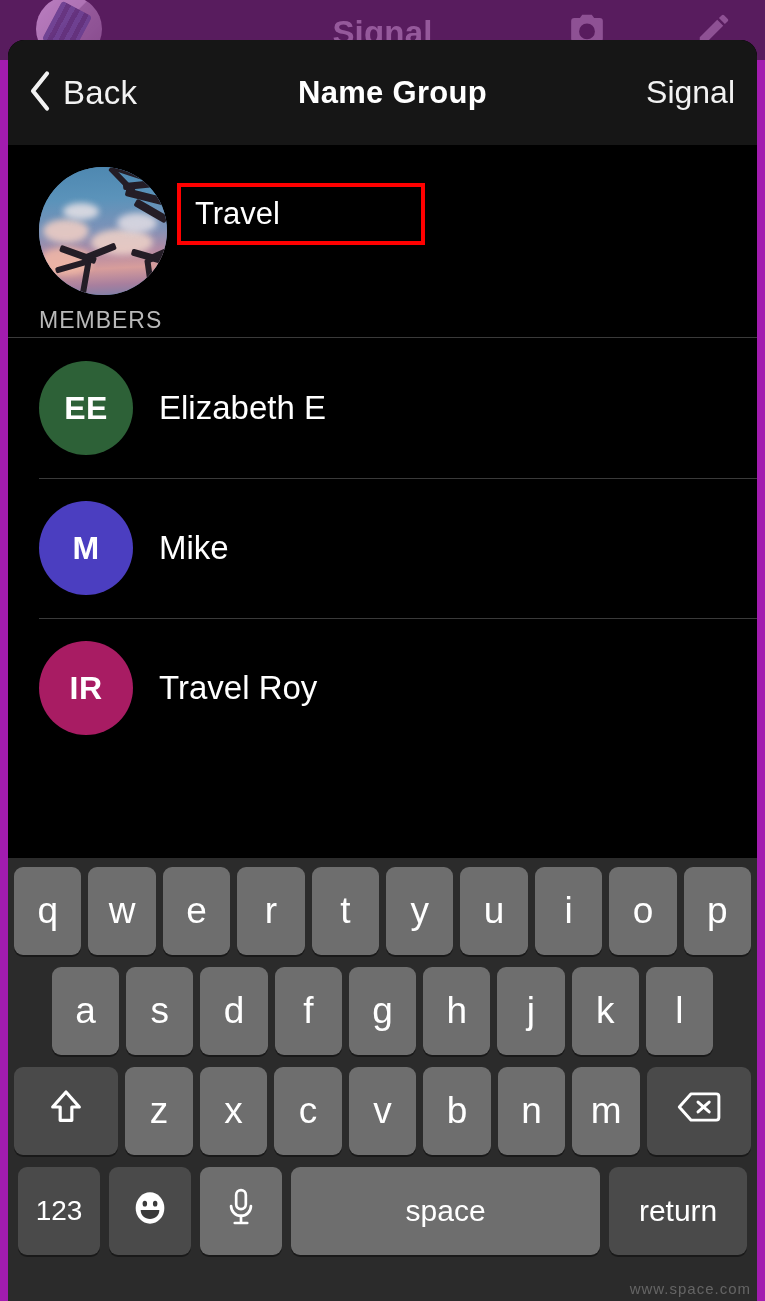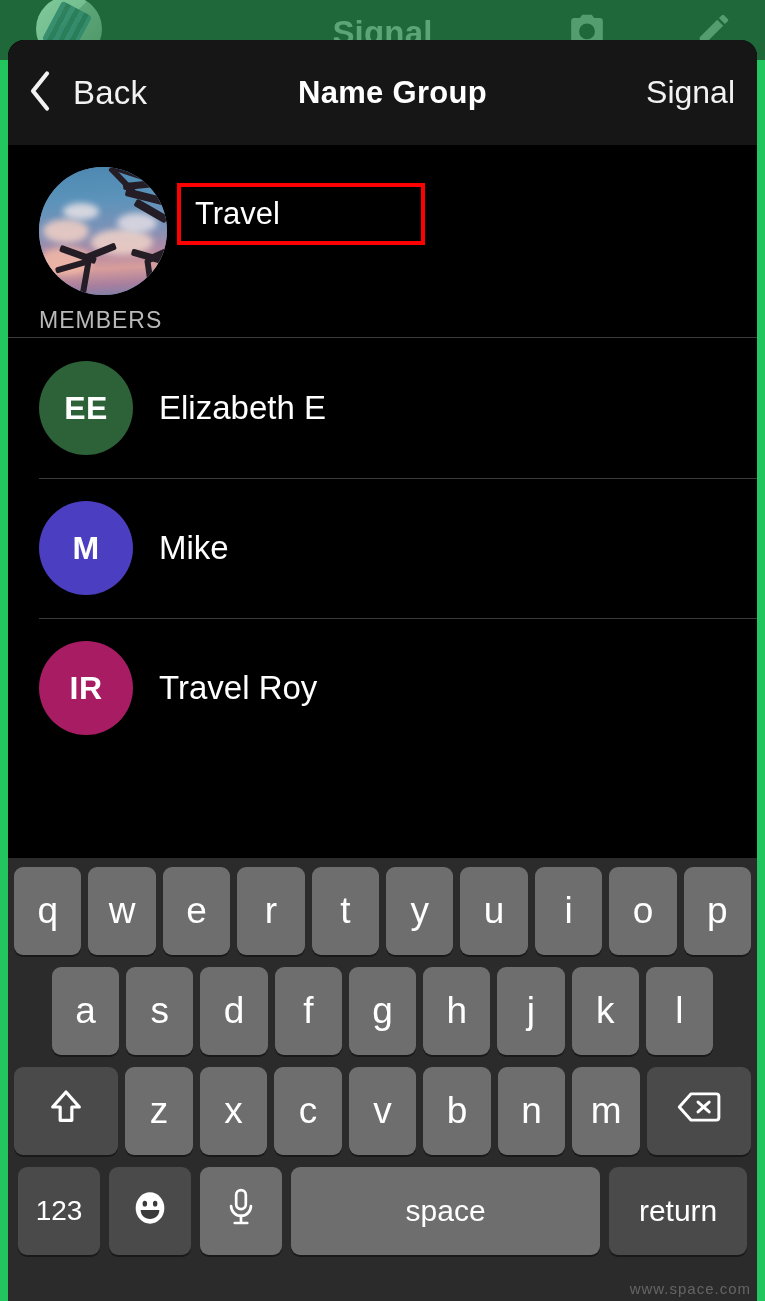--- a/index.html
+++ b/index.html
@@ -9,21 +9,21 @@
     height: 1301px;
     background: #0b0b0b;
     font-family: "Liberation Sans", sans-serif;
     overflow: hidden;
   }
 
   #screen {
     position: relative;
     width: 765px;
     height: 1301px;
-    background: #22c55e;
+    background: #a21caf;
     overflow: hidden;
   }
 
   
   #bg-app {
     position: absolute;
     left: 0; top: 0;
     width: 765px; height: 60px;
     background: #1d1d1d;
     opacity: 0.55;
@@ -88,21 +88,21 @@
     border-top-left-radius: 16px;
     border-top-right-radius: 16px;
   }
   #back-button {
     position: absolute;
     left: 18px;
     top: 0;
     height: 105px;
     display: flex;
     align-items: center;
-    gap: 19px;
+    gap: 9px;
     cursor: pointer;
   }
   #back-chevron { display: block; }
   #back-label {
     font-size: 33px;
     font-weight: 400;
     color: #f2f2f2;
     letter-spacing: .2px;
   }
   #nav-title {

